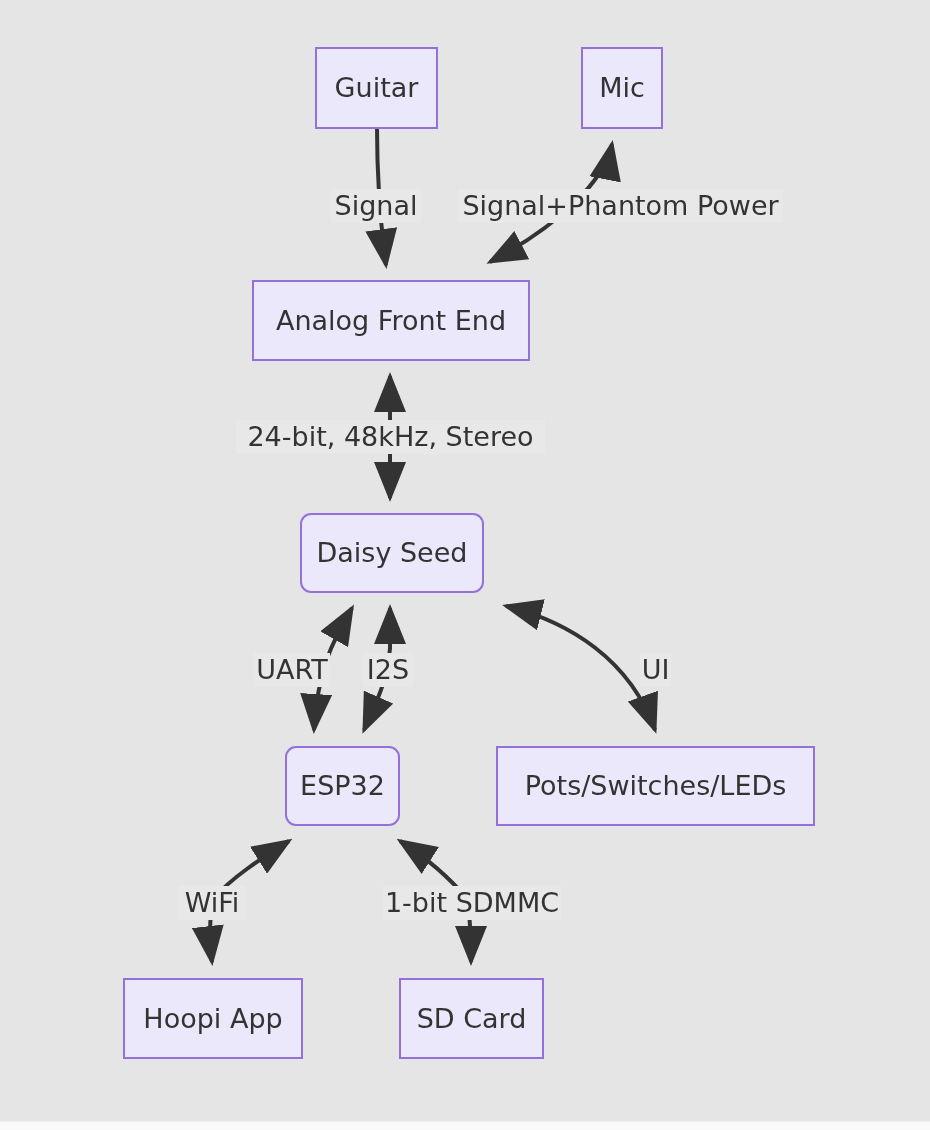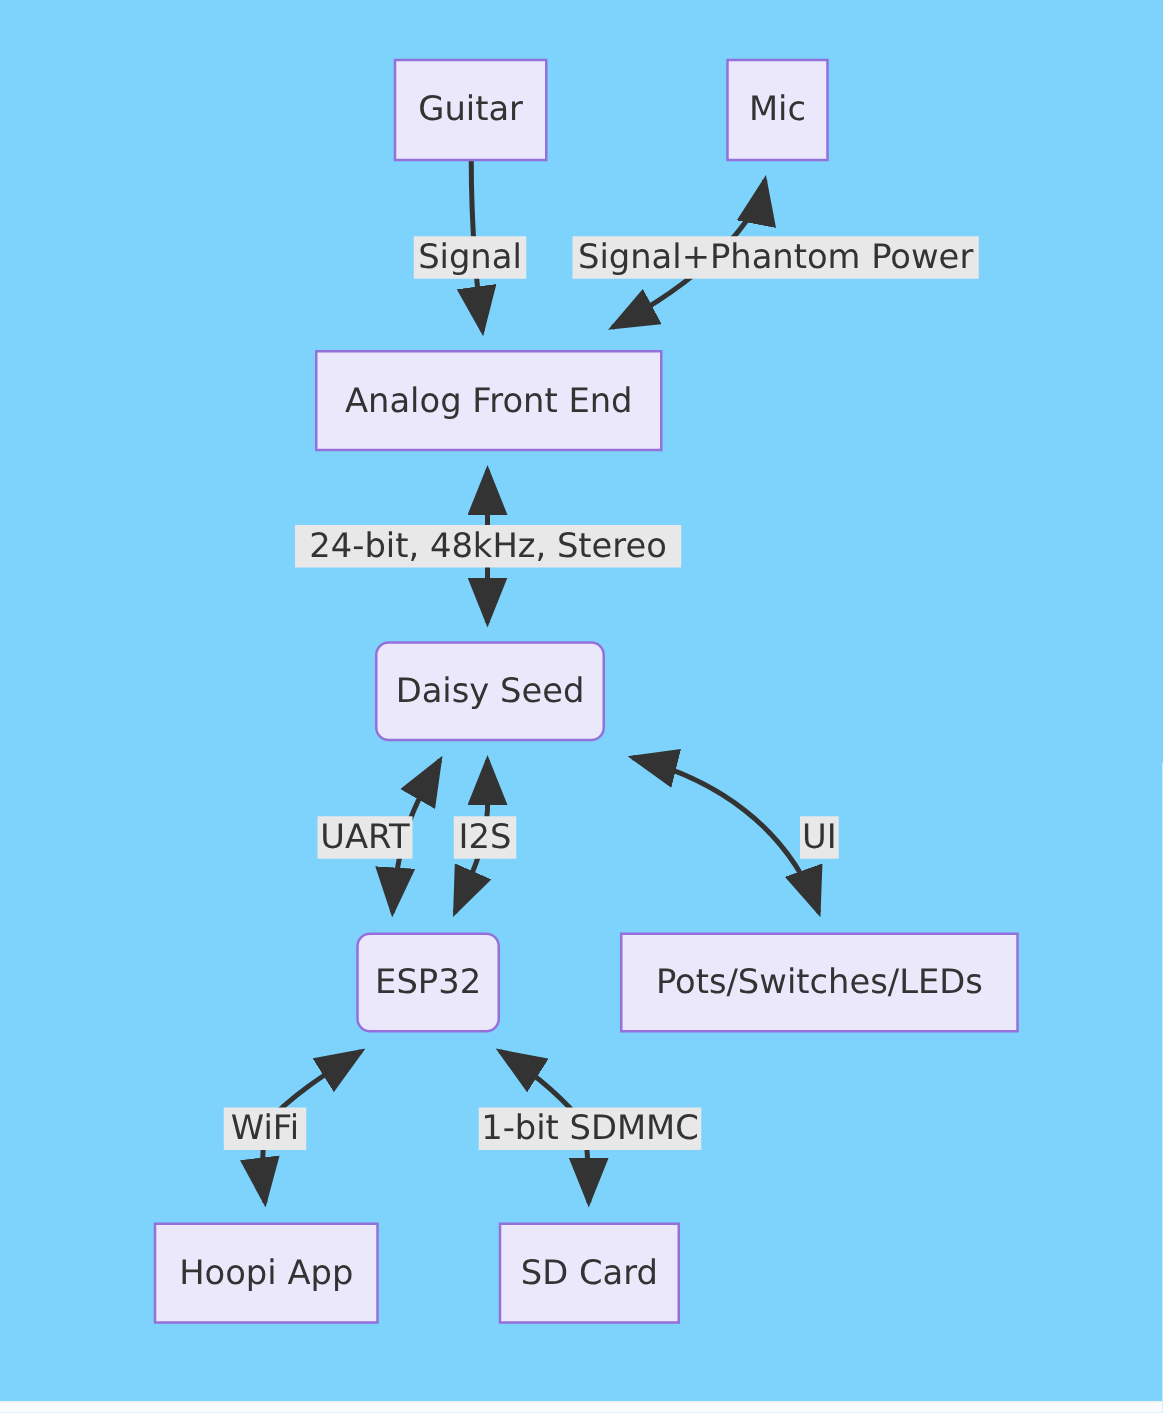--- a/index.html
+++ b/index.html
@@ -11,21 +11,21 @@
   body {
     width: 930px;
     height: 1130px;
     position: relative;
     font-family: "DejaVu Sans", "Liberation Sans", sans-serif;
     overflow: hidden;
   }
   #diagram-root {
     position: absolute;
     inset: 0;
-    background: #7dd3fc;
+    background: #e5e5e5;
   }
   #page-bottom-strip {
     position: absolute;
     left: 0;
     right: 0;
     top: 1121px;
     height: 9px;
     background: #fafafa;
     border-top: 1px solid #f0f0f0;
   }

